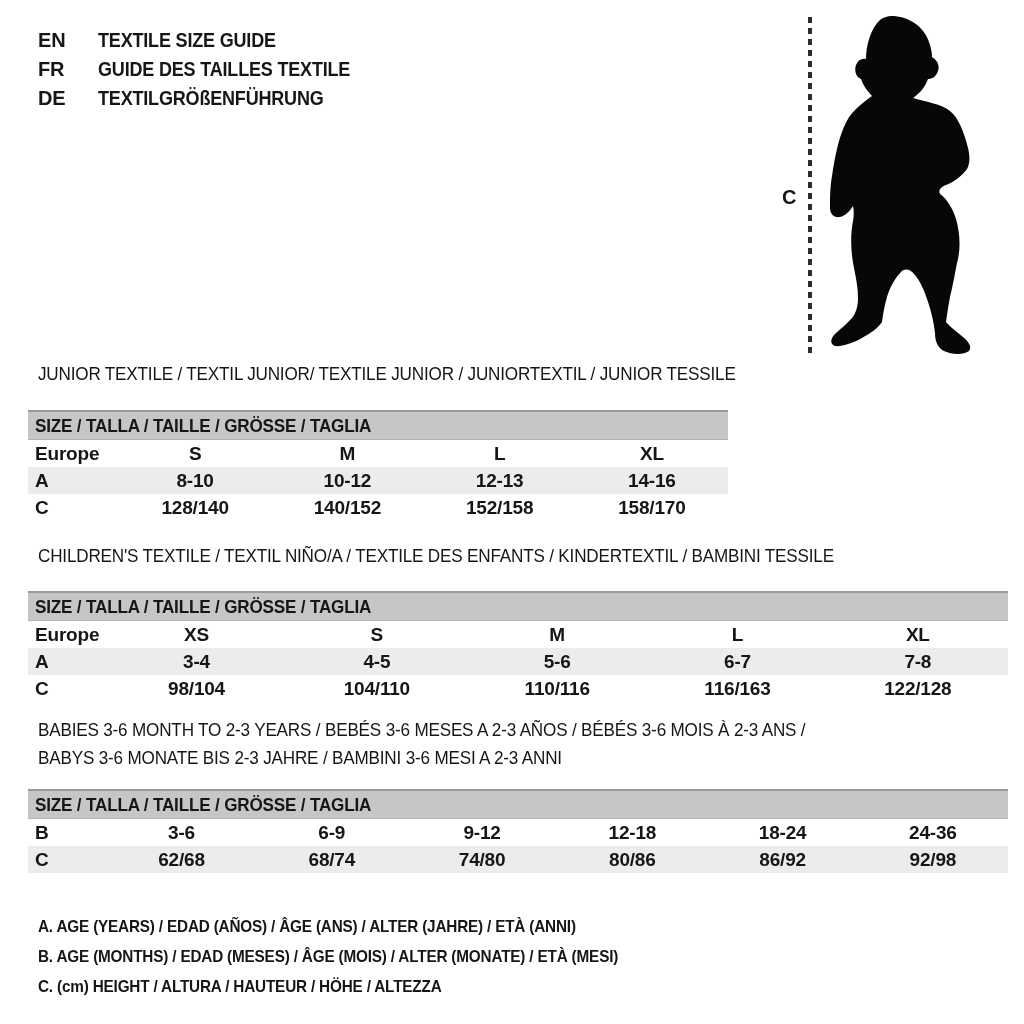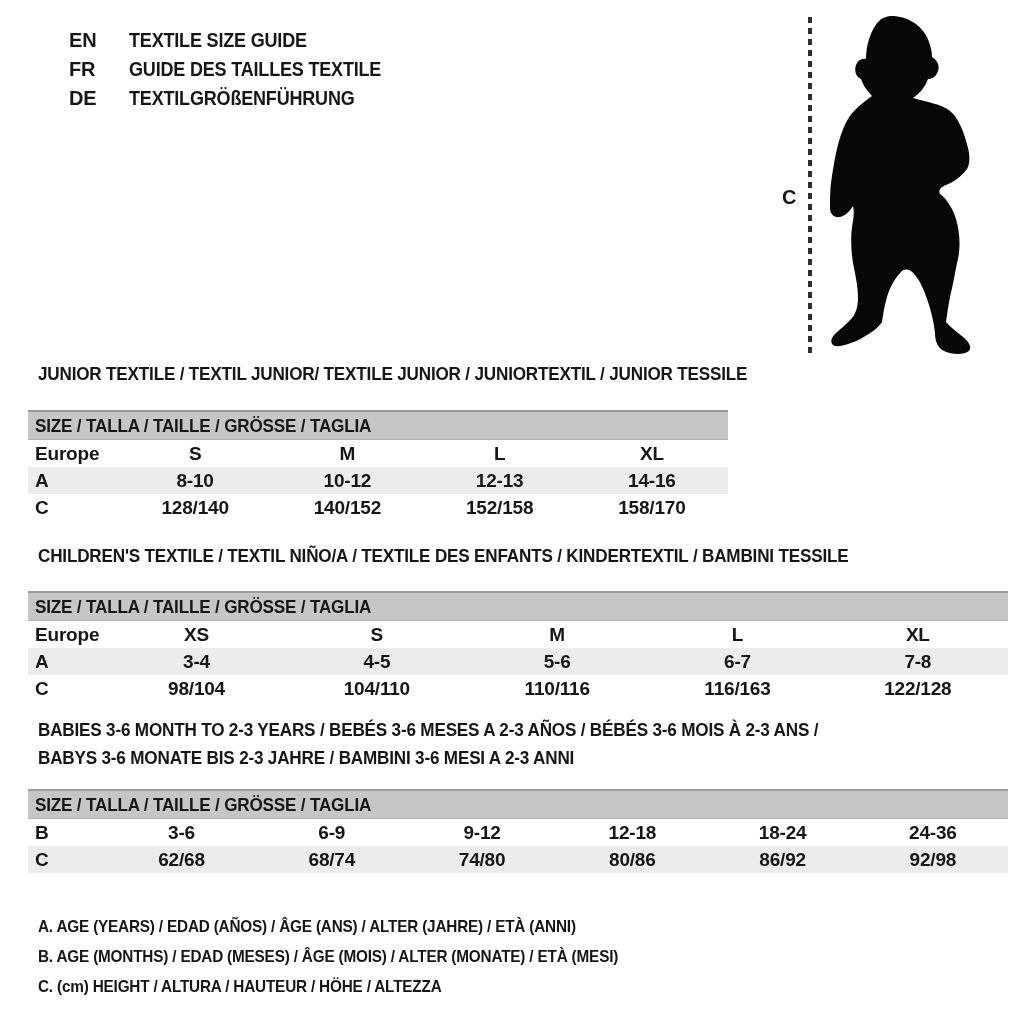--- a/index.html
+++ b/index.html
@@ -4,32 +4,32 @@
 <style>
   html,body { margin:0; padding:0; background:#ffffff; }
   body { width:1024px; height:1024px; font-family:"Liberation Sans","DejaVu Sans",sans-serif; color:#161616; }
   .page { position:relative; width:1024px; height:1024px; background:#ffffff; overflow:hidden; }
 
   .cond { display:inline-block; transform:scaleX(0.9); transform-origin:0 50%; white-space:nowrap; }
 
   
   .langs { position:absolute; left:38px; top:26px; }
   .lang-row { height:29px; line-height:29px; font-size:20px; font-weight:700; letter-spacing:-0.2px; white-space:nowrap; }
-  .lang-code { display:inline-block; width:60px; vertical-align:top;margin-left:31px; }
+  .lang-code { display:inline-block; width:60px; vertical-align:top; }
 
   
   .figure { position:absolute; left:770px; top:12px; width:220px; height:352px; }
   .cletter { position:absolute; left:12px; top:174px; font-size:20px; font-weight:700; }
   .measure-line { position:absolute; left:38px; top:5px; width:4px; height:340px;
     background:repeating-linear-gradient(to bottom,#2d2d2d 0 6px,transparent 6px 11px); }
   .toddler { position:absolute; left:58px; top:2px; width:150px; height:348px; }
   .toddler path { fill:#070707; }
 
   
-  .sec-title { position:absolute; left:38px; height:24px; line-height:24px; font-size:19px; font-weight:700;
+  .sec-title { position:absolute; left:38px; height:24px; line-height:24px; font-size:19px; font-weight:400;
     letter-spacing:-0.2px; white-space:nowrap; }
   .pos-s1  { top:362px; }
   .pos-s2  { top:544px; }
   .pos-s3a { top:718px; }
   .pos-s3b { top:746px; }
 
   
   table.size-table { position:absolute; left:28px; border-collapse:collapse; table-layout:fixed; }
   .pos-t1 { top:410px; width:700px; }
   .pos-t2 { top:591px; width:980px; }

